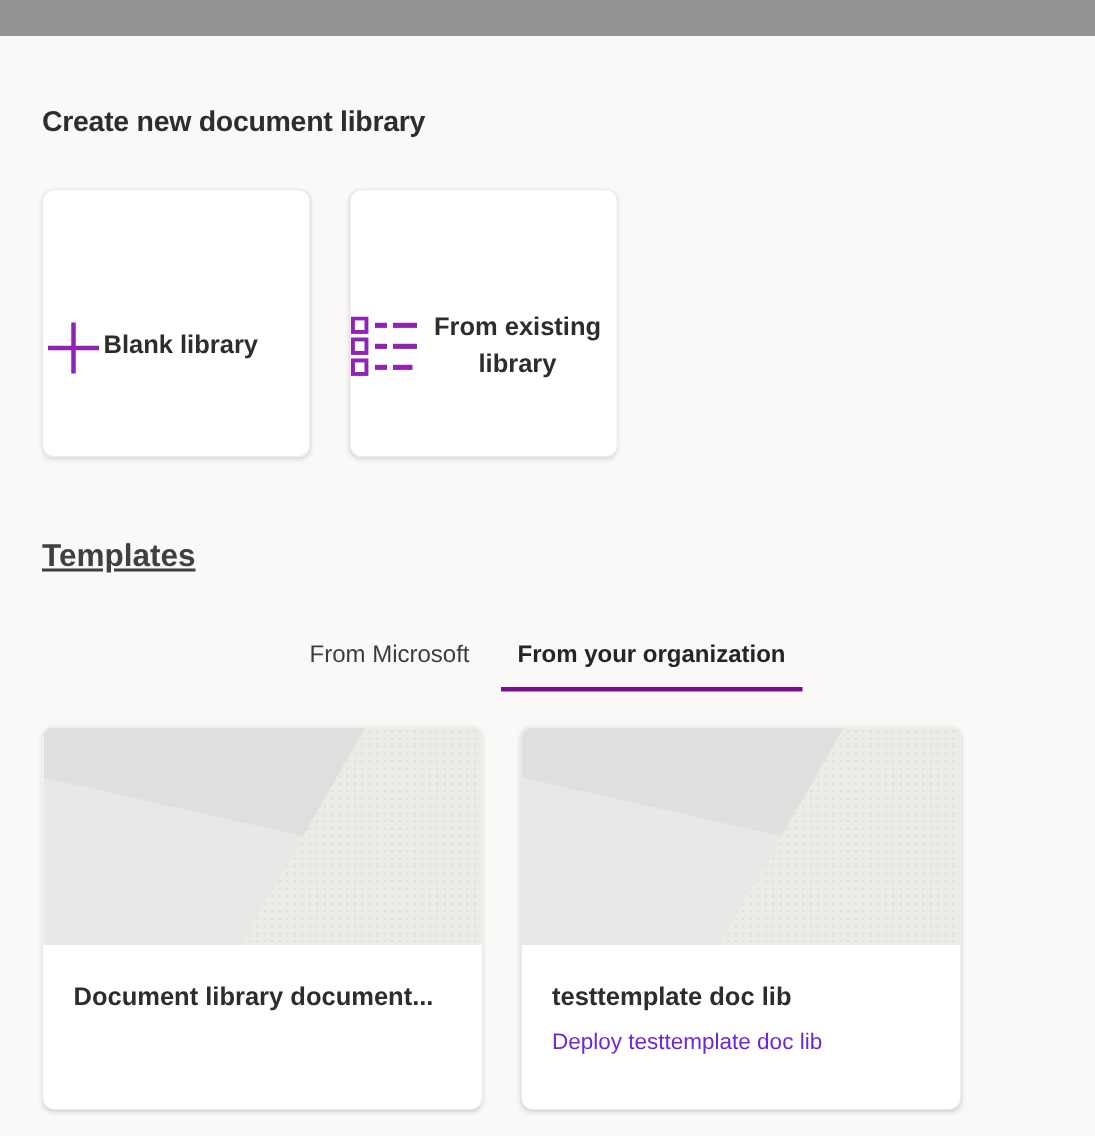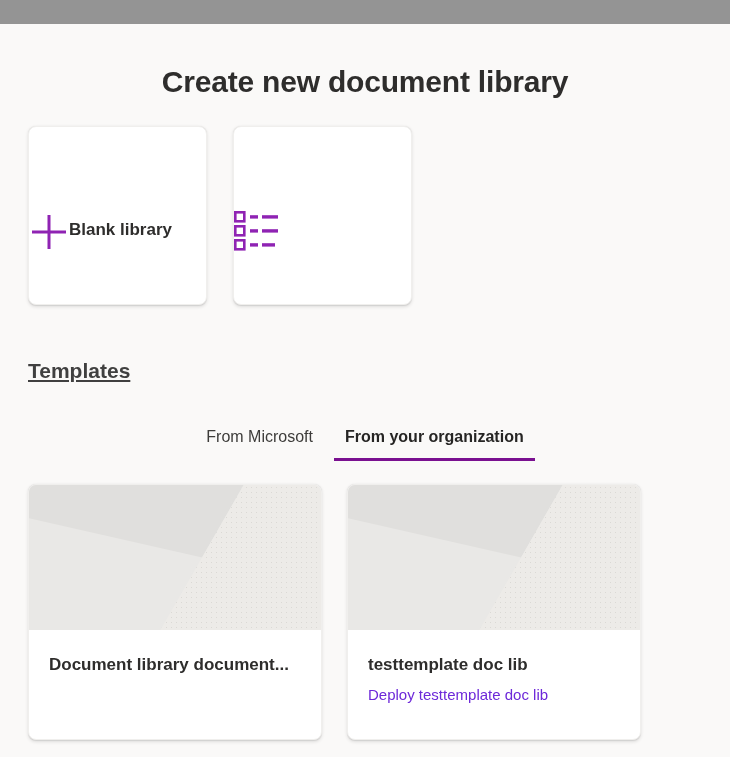--- a/index.html
+++ b/index.html
@@ -11,26 +11,25 @@
     color: #2b2a29;
     overflow: hidden;
   }
 
   .top-bar { height: 24px; width: 100%; background: var(--top-bar, #949494); }
 
   .content { padding: 0 28px; }
 
   .page-title {
     margin: 44px 0 0 0;
-    font-size: 30px;
+    font-size: 19px;
     font-weight: 700;
     color: #2e2d2c;
     letter-spacing: -0.2px;
     line-height: 28px;
-    text-align: center;
   }
 
   
   .option-row { display: flex; gap: 26px; margin-top: 30px; }
   .option-card {
     width: 179px; height: 179px;
     background: #ffffff;
     border-radius: 8px;
     border: 1px solid #f0efed;
     box-shadow: 0 0.3px 0.9px rgba(0,0,0,0.08), 0 1.6px 3.6px rgba(0,0,0,0.11);
@@ -145,20 +144,21 @@
           <g fill="currentColor">
             <rect x="16" y="4.2" width="8" height="3.4"></rect>  
               <rect x="28" y="4.2" width="16" height="3.4"></rect>
             <rect x="16" y="18.2" width="8" height="3.4"></rect> 
               <rect x="28" y="18.2" width="16" height="3.4"></rect>
             <rect x="16" y="32.2" width="8" height="3.4"></rect> 
               <rect x="28" y="32.2" width="13" height="3.4"></rect>
           </g>
         </svg>
       </span>
+      <span class="option-label">From existing library</span>
     </div>
 
   </div>
 
   <h2 class="templates-heading">Templates</h2>
 
   <div class="tabs" role="tablist">
     <div class="tab" role="tab">From Microsoft</div>
     <div class="tab selected" role="tab">From your organization</div>
   </div>

